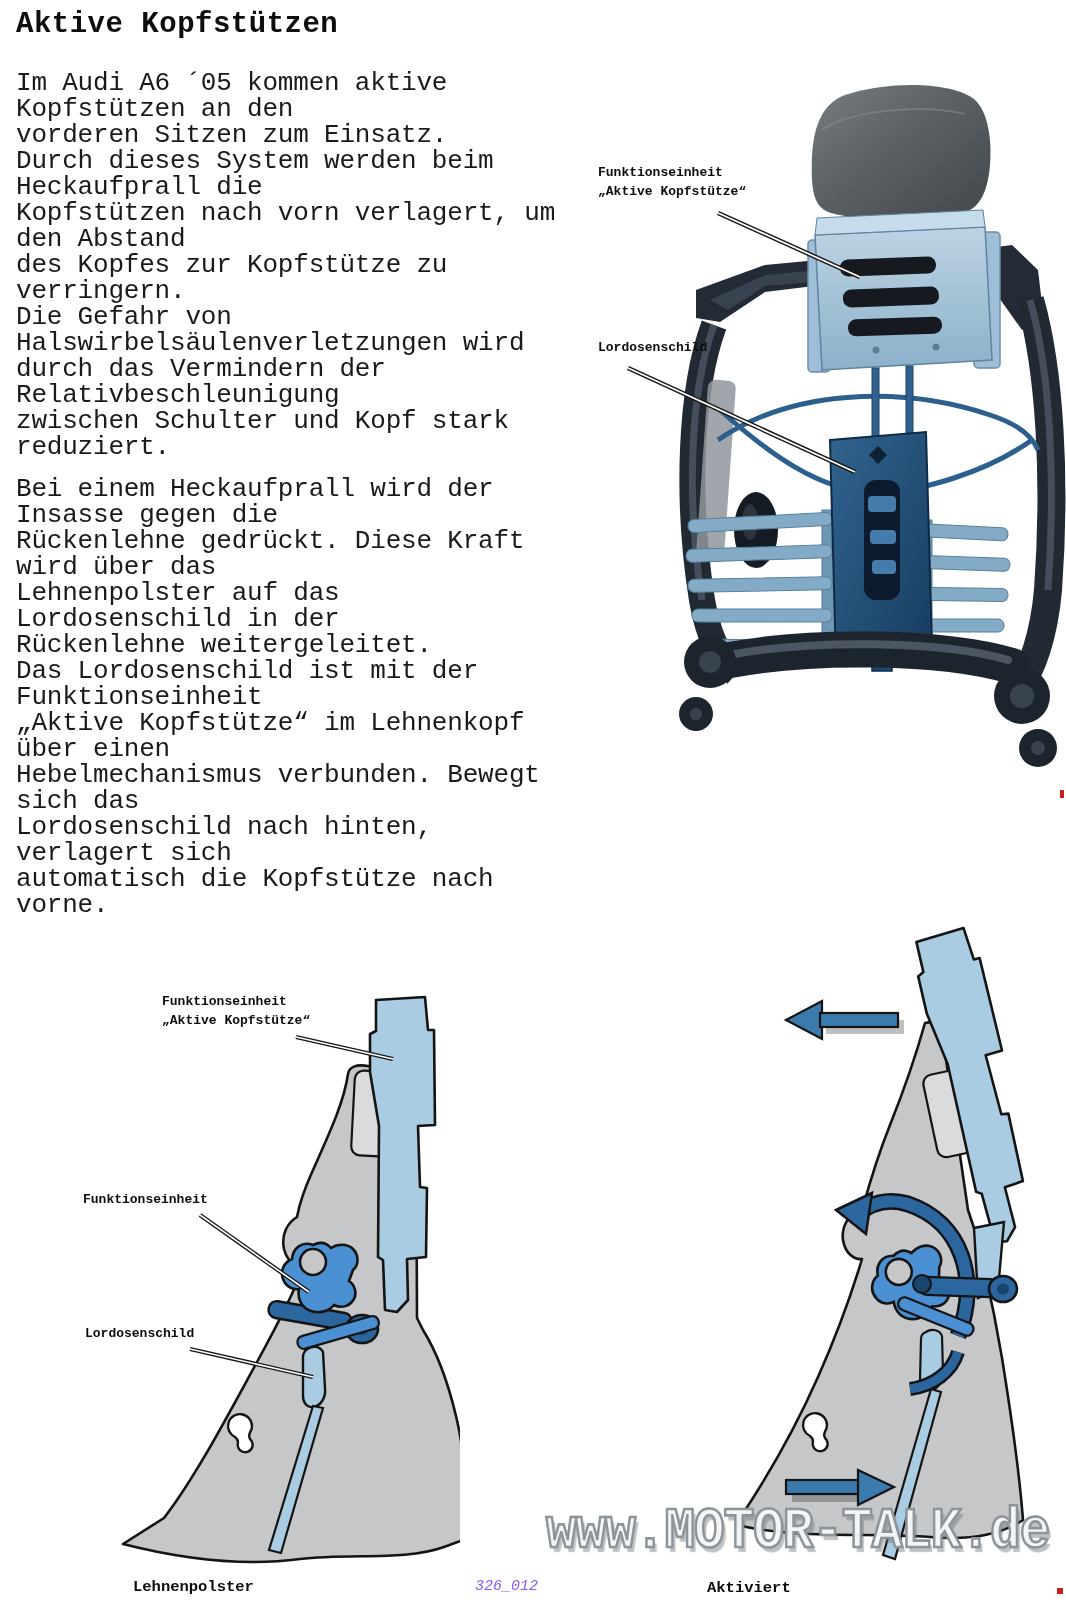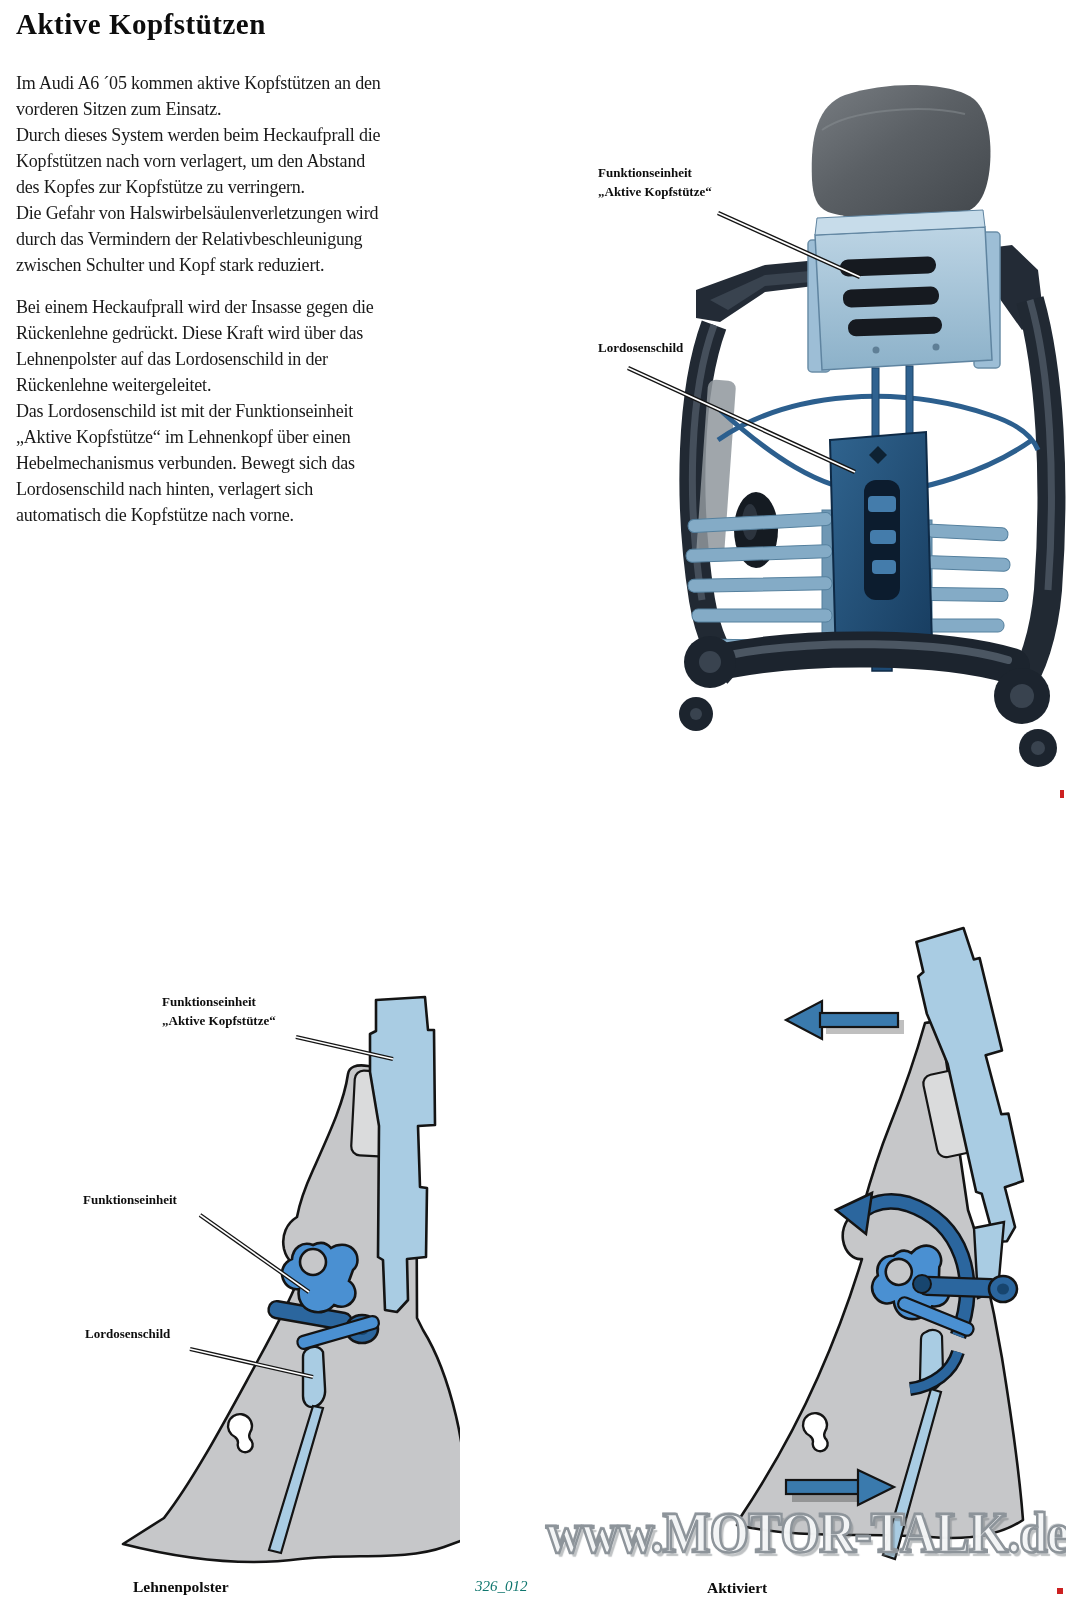--- a/index.html
+++ b/index.html
@@ -1,32 +1,32 @@
 <!DOCTYPE html>
 <html><head>
 <meta charset="utf-8">
 <style>
   html,body{margin:0;padding:0;background:#ffffff;}
   #page{
     position:relative;width:1066px;height:1600px;background:#ffffff;overflow:hidden;
-    font-family:Liberation Serif, serif;color:#1a1a1a;
+    font-family:Liberation Mono, monospace;color:#1a1a1a;
   }
   .title{
     position:absolute;left:16px;top:8px;font-size:29px;font-weight:bold;
     letter-spacing:.5px;color:#0d0d0d;white-space:pre-line;
   }
   .bodytext{position:absolute;left:16px;top:70px;width:540px;}
-  .para{font-size:18px;line-height:26px;white-space:pre-line;letter-spacing:-0.2px;}
+  .para{font-size:26px;line-height:26px;white-space:pre-line;letter-spacing:-0.2px;}
   .para.gap{margin-top:16px;}
   .figlabel{
     position:absolute;font-size:13px;font-weight:bold;line-height:19px;
     white-space:pre-line;color:#0d0d0d;
   }
   .caption{position:absolute;font-size:15.5px;font-weight:bold;color:#0d0d0d;z-index:60;}
-  .fignum{position:absolute;font-size:15px;font-style:italic;color:#0f766e;z-index:60;}
+  .fignum{position:absolute;font-size:15px;font-style:italic;color:#8b5cf6;z-index:60;}
   .figsvg{position:absolute;}
   .watermark{
     position:absolute;left:546px;top:1500px;width:540px;z-index:50;
     font-size:51px;font-weight:bold;letter-spacing:-1px;
     color:rgba(248,249,250,.95);
     -webkit-text-stroke:2.4px #8d949a;
     text-shadow:3px 4px 1px rgba(110,117,123,.45), -1px -1px 0 rgba(150,156,161,.5);
     transform:scaleY(1.12);transform-origin:left top;white-space:nowrap;
   }
   .redmark{position:absolute;background:#cc2020;z-index:70;}

